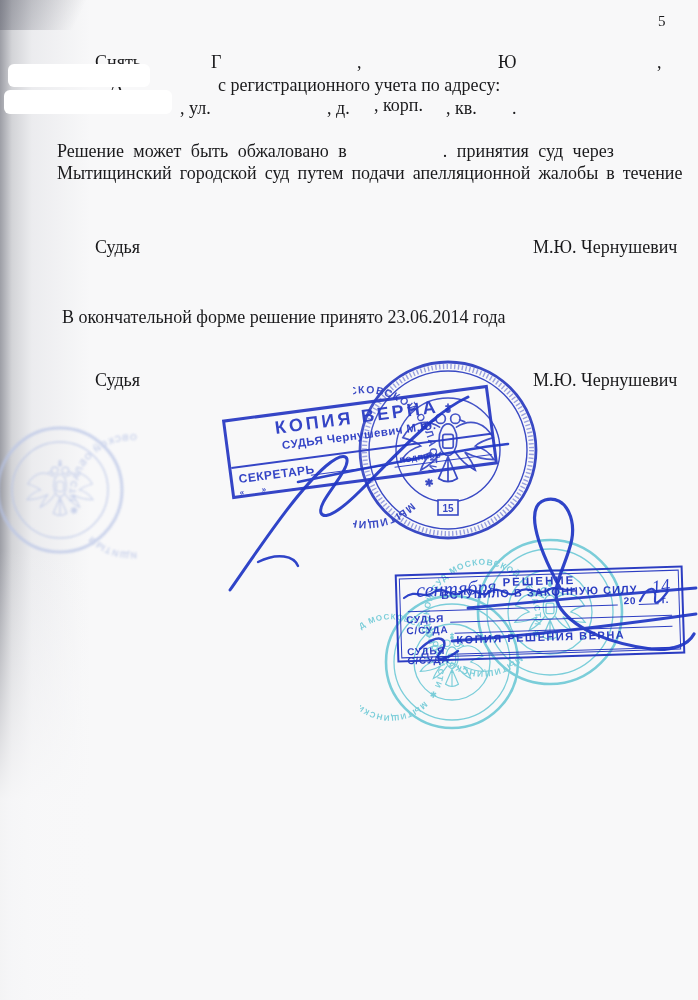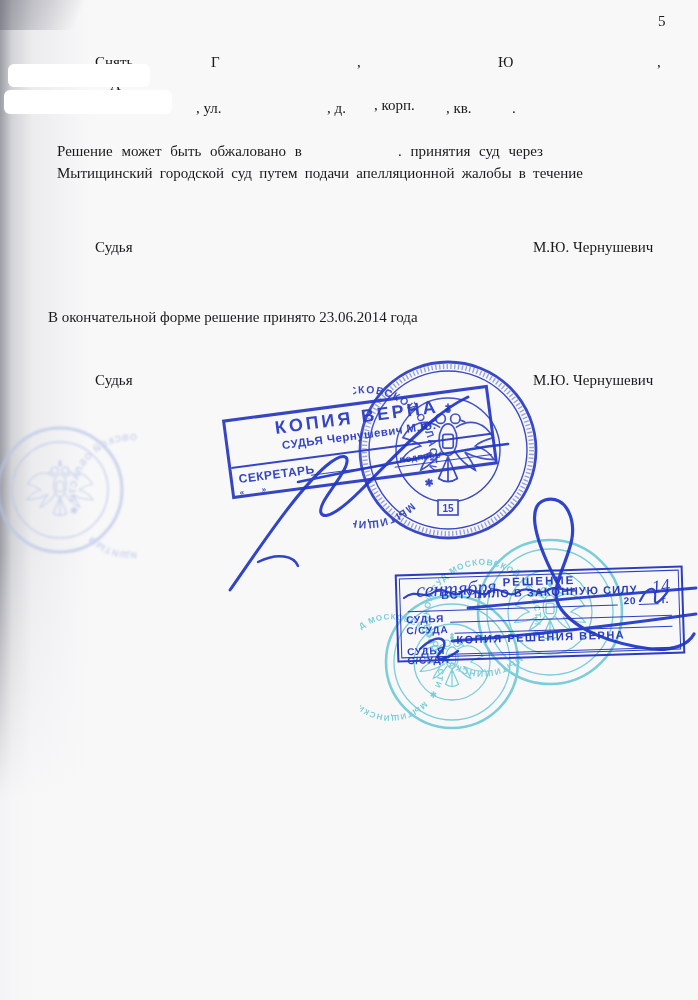--- a/index.html
+++ b/index.html
@@ -7,21 +7,21 @@
         font-family:"Liberation Serif",serif;color:#1a1a1c;}
   
   .edge-left{position:absolute;left:0;top:0;width:90px;height:100%;pointer-events:none;
     background:linear-gradient(to right, rgba(118,120,130,.70), rgba(150,152,160,.38) 12px,
                rgba(185,187,196,.20) 32px, rgba(230,230,236,0) 100%);}
   .edge-fade{position:absolute;left:0;top:0;width:90px;height:100%;pointer-events:none;
     background:linear-gradient(to bottom, rgba(248,248,249,0) 55%, rgba(248,248,249,.95) 80%);}
   .corner{position:absolute;left:0;top:0;width:110px;height:30px;pointer-events:none;
     background:linear-gradient(115deg, rgba(104,106,118,.55), rgba(104,106,118,0) 70%);}
   
-  .t{position:absolute;font-size:15px;line-height:22px;white-space:nowrap;}
+  .t{position:absolute;font-size:18px;line-height:22px;white-space:nowrap;}
   .just{word-spacing:5px;}
   .just2{word-spacing:3.5px;}
   .pgnum{font-size:15px;}
   
   .redact{position:absolute;background:#ffffff;border-radius:6px;}
   
   .stampbox{position:absolute;box-sizing:border-box;font-family:"Liberation Sans",sans-serif;}
   #copyStamp{left:226px;top:402px;width:268px;height:80px;border:3px solid #2b3cc4;
      transform:rotate(-7.5deg);color:#2b3cc4;opacity:.95;background:rgba(255,255,255,.06);}
   #copyStamp .title{position:absolute;left:0;top:2px;width:100%;text-align:center;
@@ -74,41 +74,42 @@
 
   <div class="t pgnum" style="left:658px;top:10px">5</div>
 
   <span class="t" style="left:95px;top:51px">Снять</span>
   <span class="t" style="left:211px;top:51px">Г</span>
   <span class="t" style="left:357px;top:51px">,</span>
   <span class="t" style="left:498px;top:51px">Ю</span>
   <span class="t" style="left:657px;top:51px">,</span>
 
   <span class="t" style="left:110px;top:74px">А</span>
-
-  <span class="t" style="left:196px;top:97px">, ул.</span>
+  <span class="t" style="left:218px;top:74px">с регистрационного учета по адресу:</span>
+
+  <span class="t" style="left:180px;top:97px">, ул.</span>
   <span class="t" style="left:327px;top:97px">, д.</span>
   <span class="t" style="left:374px;top:94px">, корп.</span>
   <span class="t" style="left:446px;top:97px">, кв.</span>
   <span class="t" style="left:512px;top:97px">.</span>
 
   <div class="redact" style="left:8px;top:64px;width:142px;height:23px"></div>
   <div class="redact" style="left:4px;top:90px;width:168px;height:24px"></div>
 
   <div class="t just" style="left:57px;top:140px;width:606px;display:flex">
     <span>Решение может быть обжаловано в</span>
     <span style="flex:0 0 96px"></span>
     <span>. принятия суд через</span>
   </div>
   <div class="t just2" style="left:57px;top:162px">Мытищинский городской суд путем подачи апелляционной жалобы в течение</div>
 
   <span class="t" style="left:95px;top:236px">Судья</span>
   <span class="t" style="left:533px;top:236px">М.Ю. Чернушевич</span>
 
-  <div class="t" style="left:48px;top:306px">В окончательной форме решение принято 23.06.2014 года</div>
+  <div class="t" style="left:62px;top:306px">В окончательной форме решение принято 23.06.2014 года</div>
 
   <span class="t" style="left:95px;top:369px">Судья</span>
   <span class="t" style="left:533px;top:369px">М.Ю. Чернушевич</span>
 
   <svg class="sealwrap" style="left:-12px;top:418px;filter:blur(1.1px);opacity:.7;color:#b8c4e6" width="150" height="150" viewBox="0 0 150 150">
     <defs>
         <path id="pBleed" d="M -32.1 45.9 a 56 56 0 1 1 0.1 -0.1"></path>
       </defs>
     <g transform="translate(72,72) scale(-1,1)">
       <circle r="62" stroke="currentColor" stroke-width="3" fill="none"></circle>

